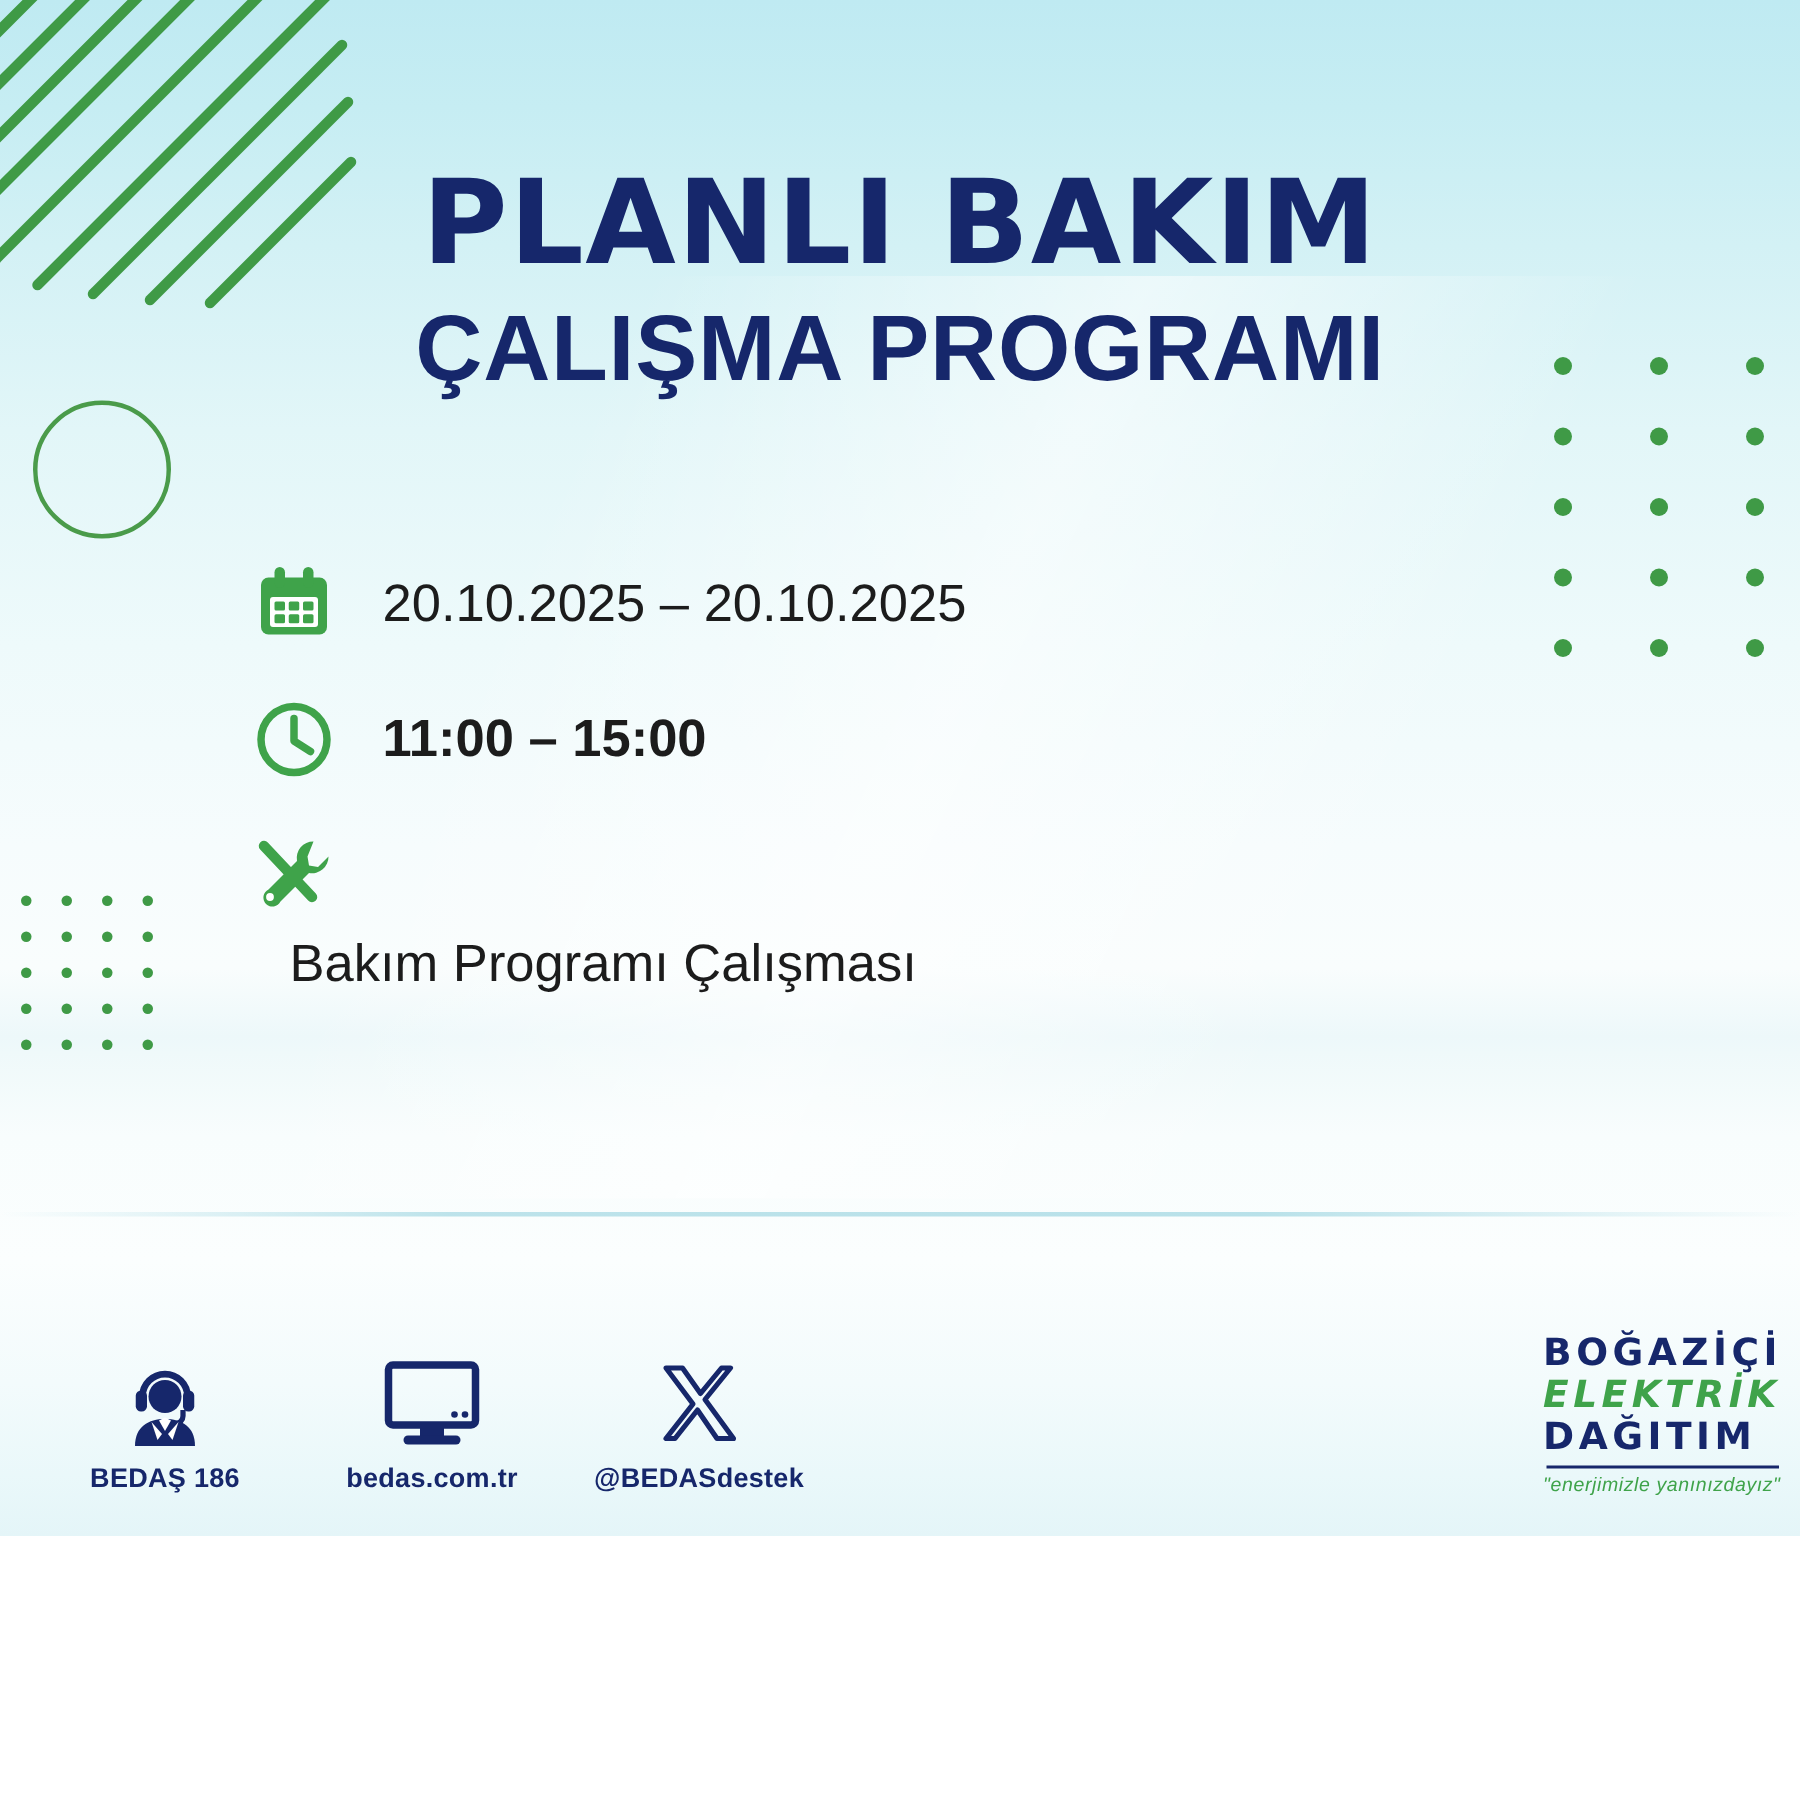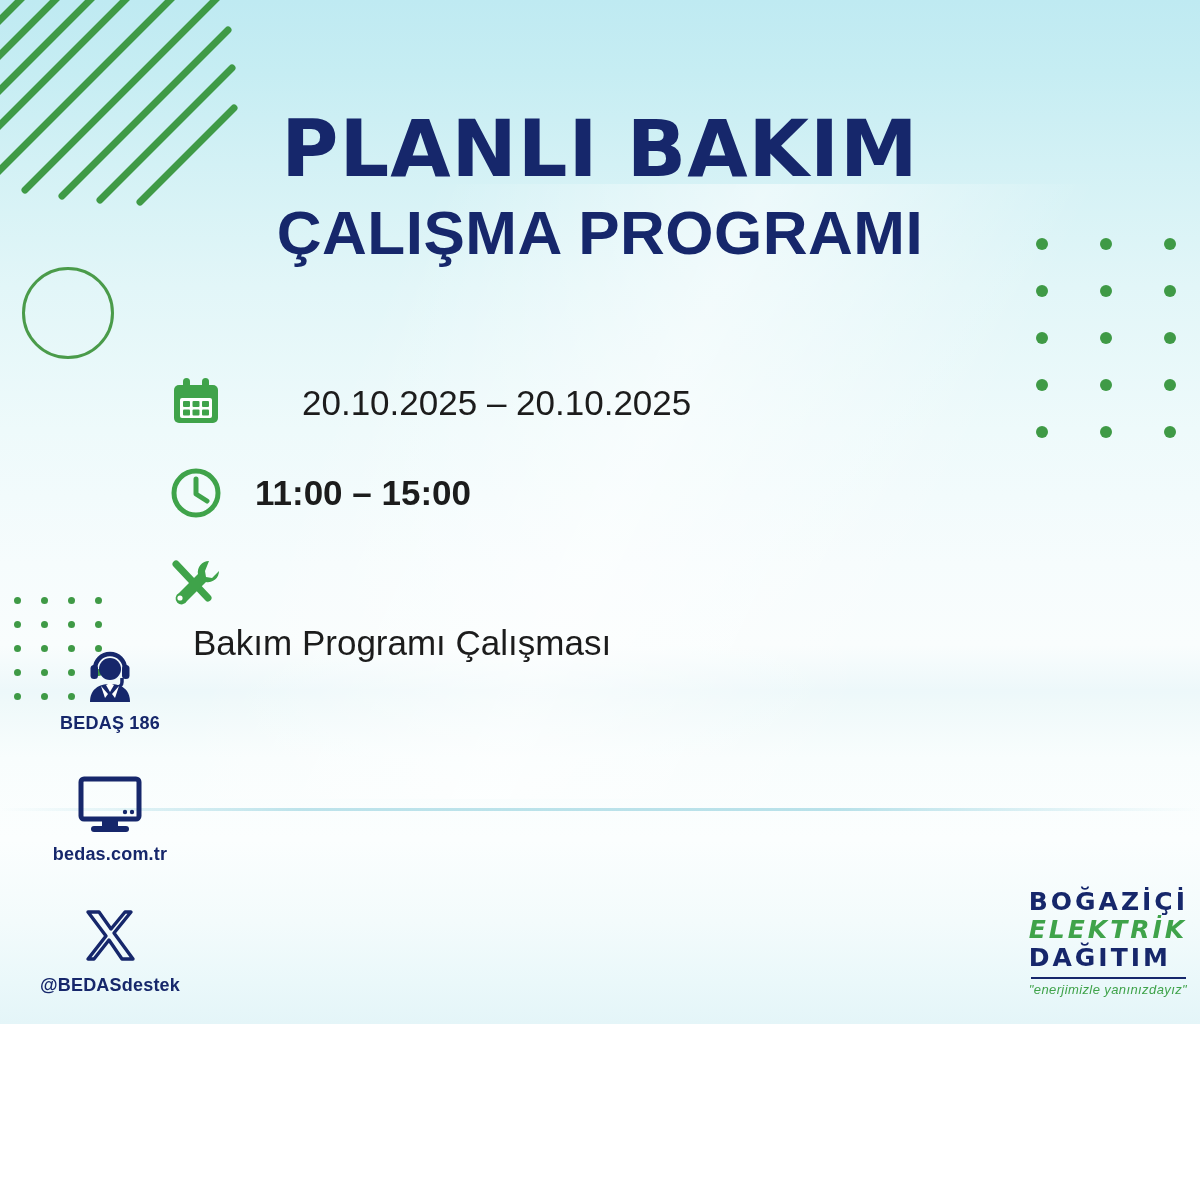--- a/index.html
+++ b/index.html
@@ -144,35 +144,34 @@
   }
   .row .ico svg { display: block; }
   .row .txt {
     margin-left: 28px;
     font-size: 35px;
     color: #1c1c1c;
     line-height: 1.30;
     padding-top: 8px;
     font-family: "Liberation Sans", sans-serif;
   }
-  #row-date { margin-bottom: 28px; gap: 47px; }
+  #row-date { margin-bottom: 28px; }
   #row-time { margin-bottom: 26px; font-weight: bold; }
   #row-work { margin-bottom: 20px; flex-direction: column; }
   #row-location .ico { height: 70px; }
   #row-location .txt { padding-top: 6px; }
 
   
   .footer-contacts {
     position: absolute;
     left: 40px;
     bottom: 28px;
     display: flex;
     align-items: flex-end;
     gap: 38px;
-    flex-direction: column;
   }
   .contact {
     width: 140px;
     text-align: center;
     color: #16276b;
   }
   .contact .cicon {
     height: 62px;
     display: flex;
     align-items: flex-end;

